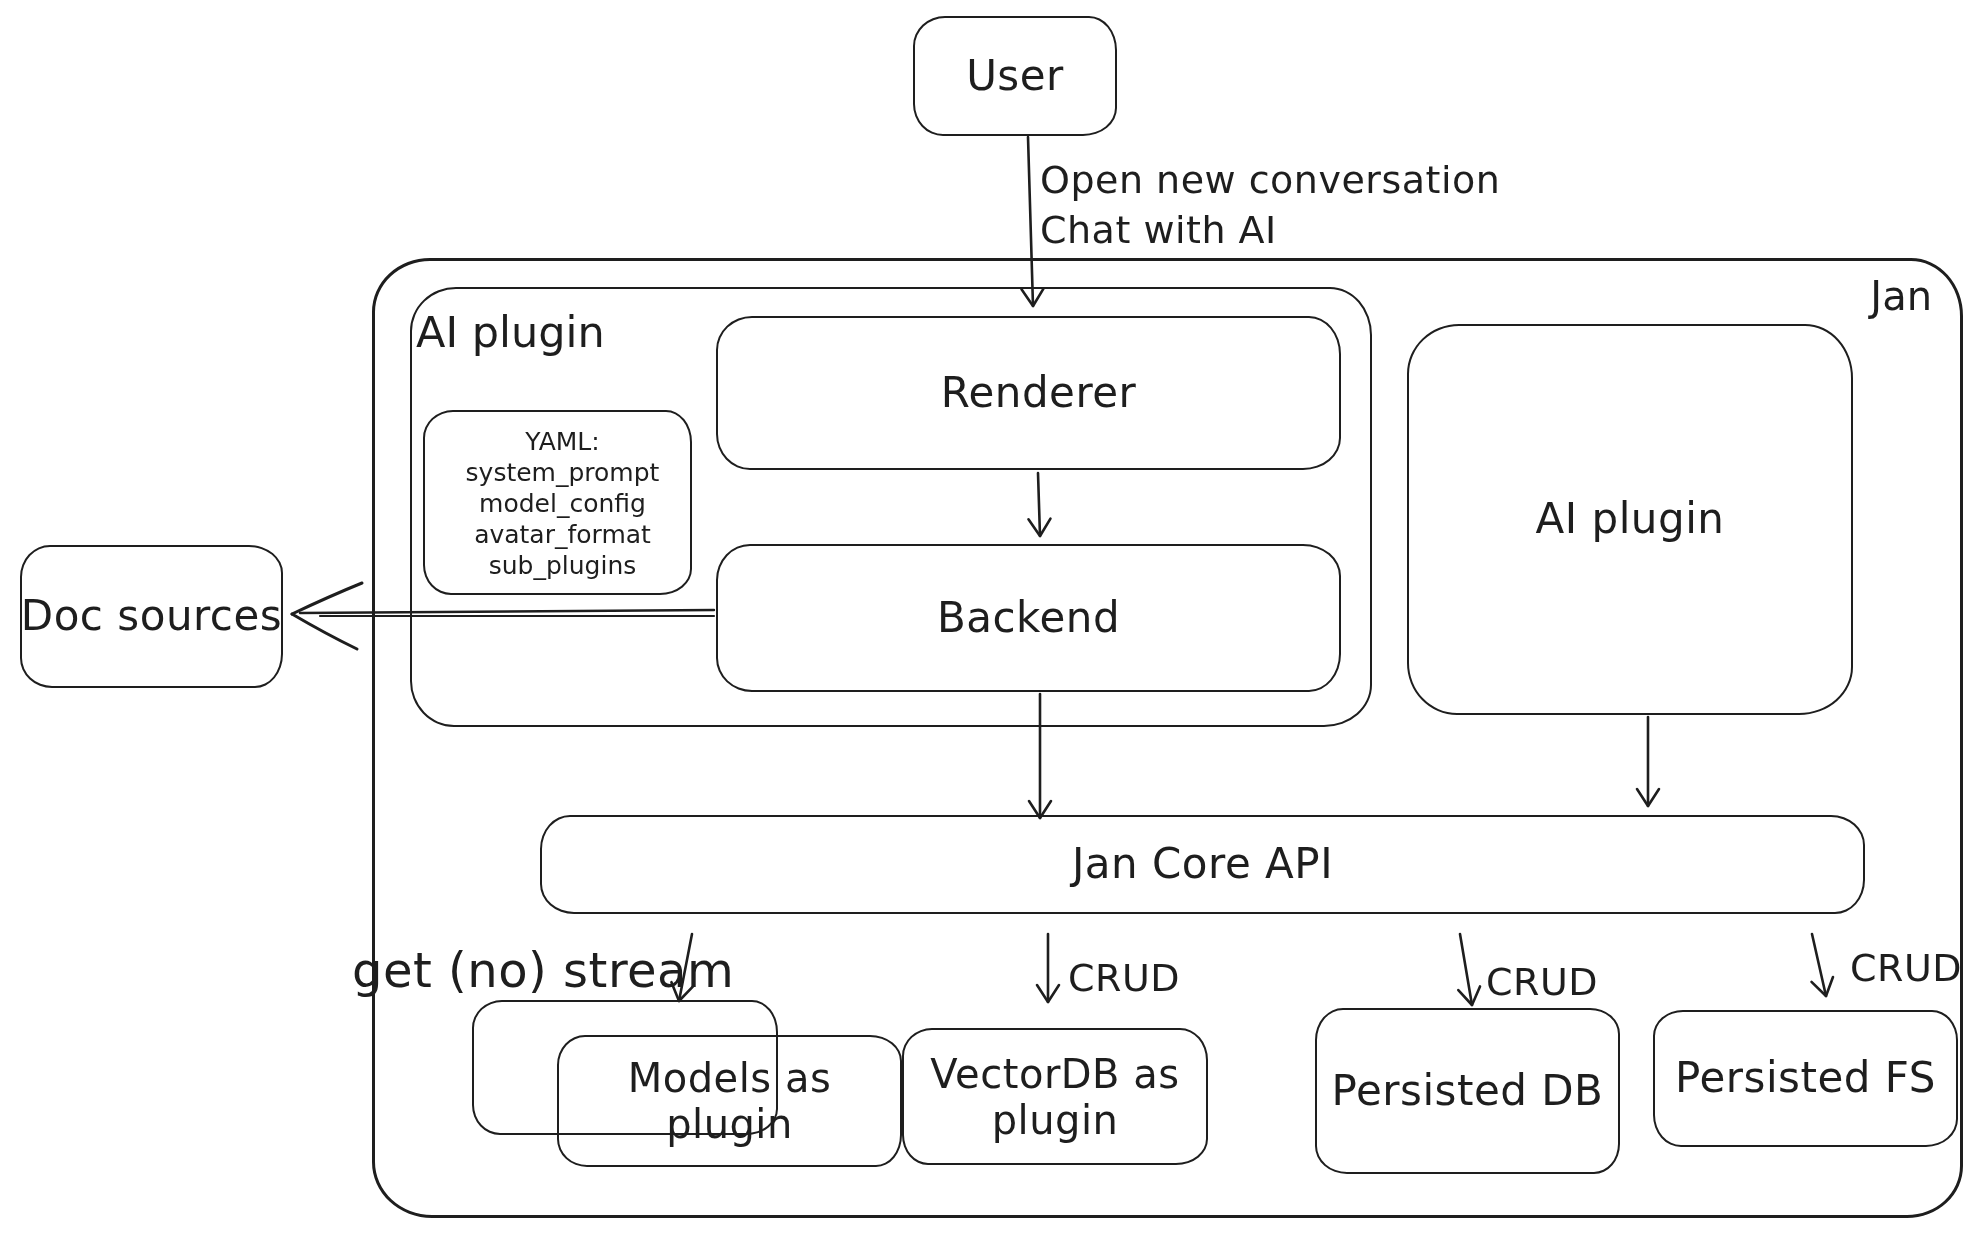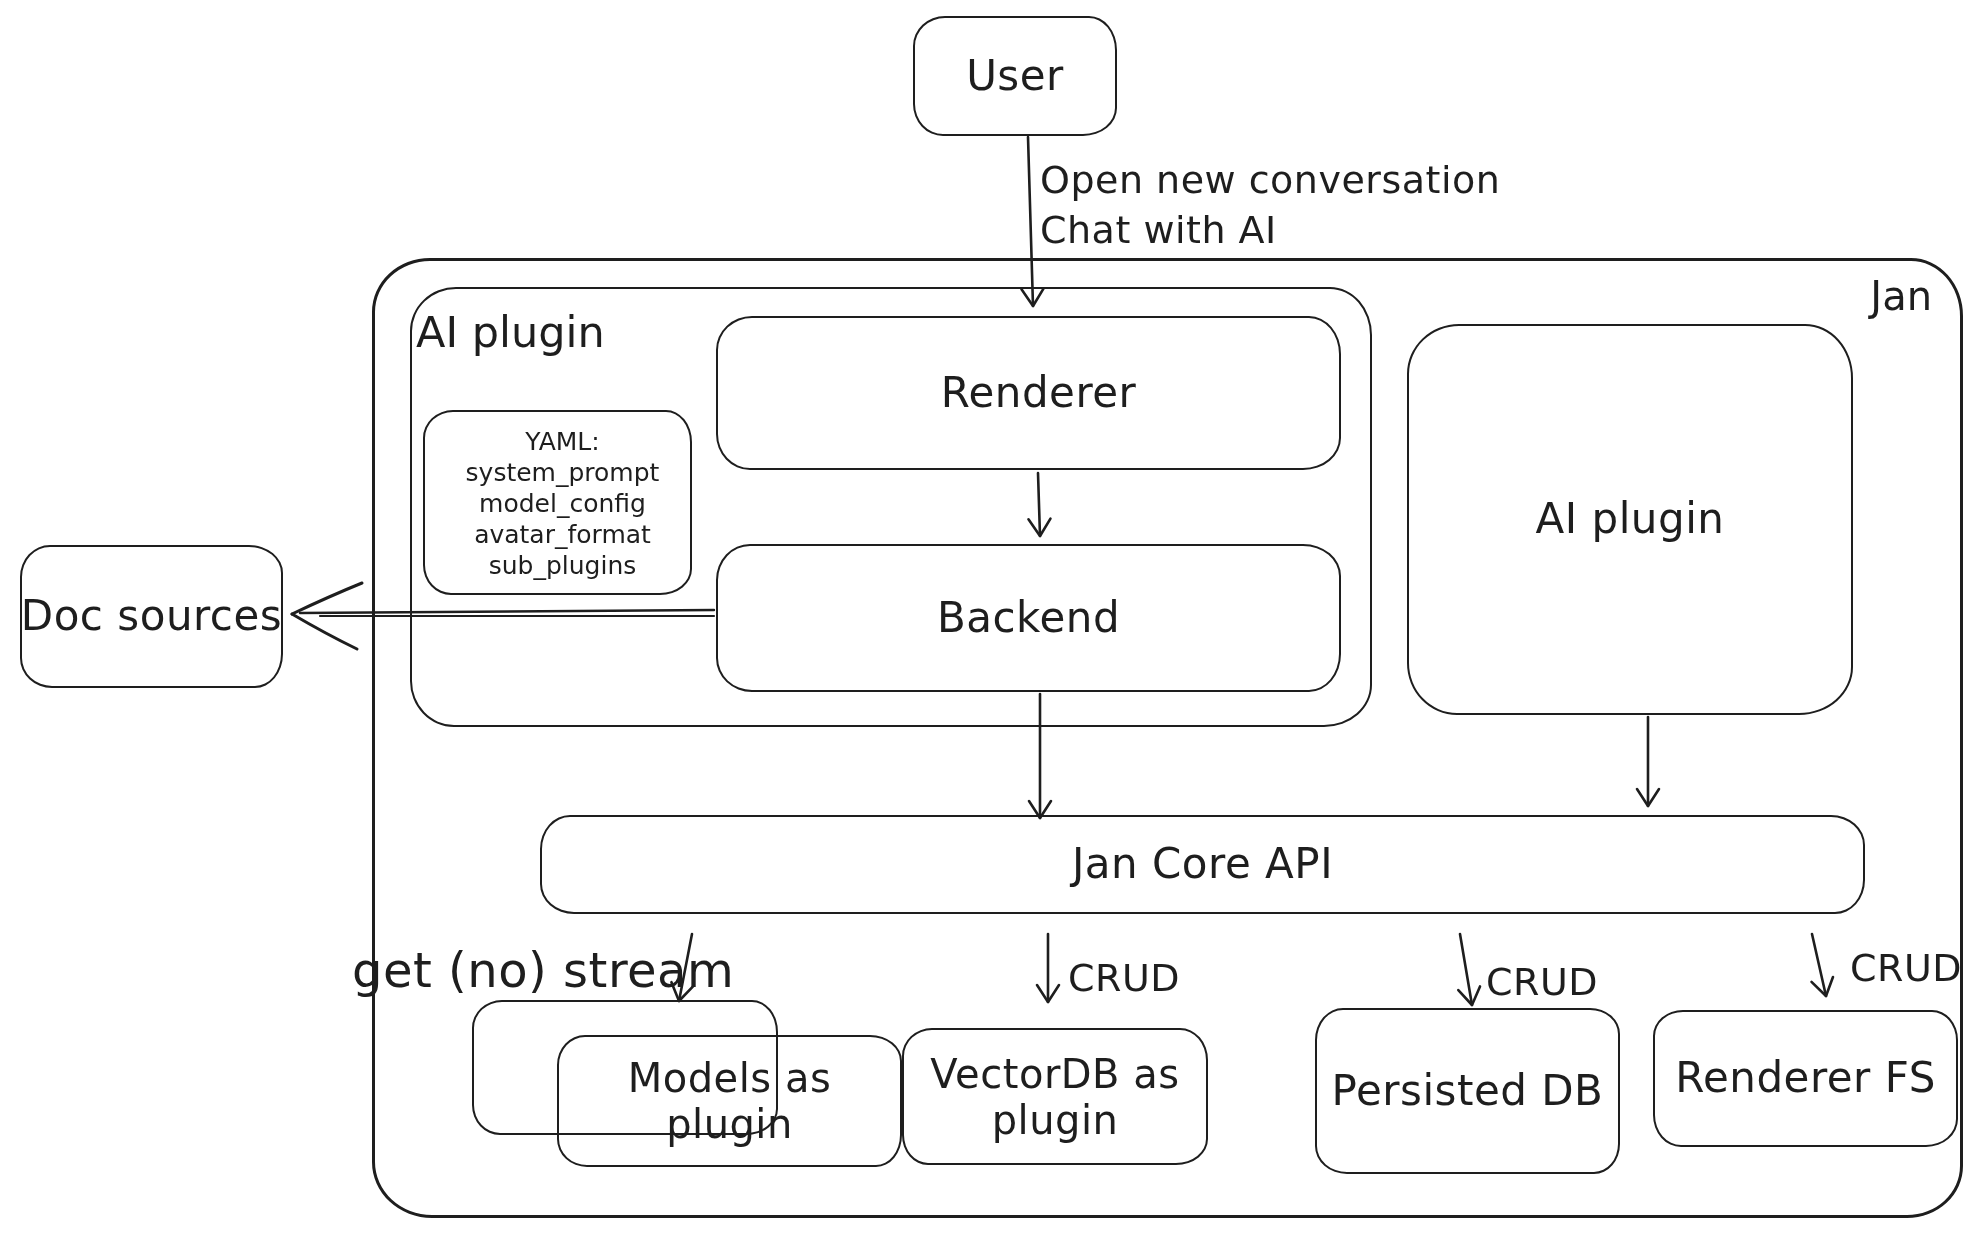--- a/index.html
+++ b/index.html
@@ -261,16 +261,16 @@
   <div class="node vectordb-box two-line">
     <span class="label">VectorDB as
 plugin</span>
   </div>
 
   <div class="node persisted-db-box">
     <span class="label">Persisted DB</span>
   </div>
 
   <div class="node persisted-fs-box">
-    <span class="label">Renderer FS</span>
+    <span class="label">Persisted FS</span>
   </div>
 
 </div>
 
 </body></html>

